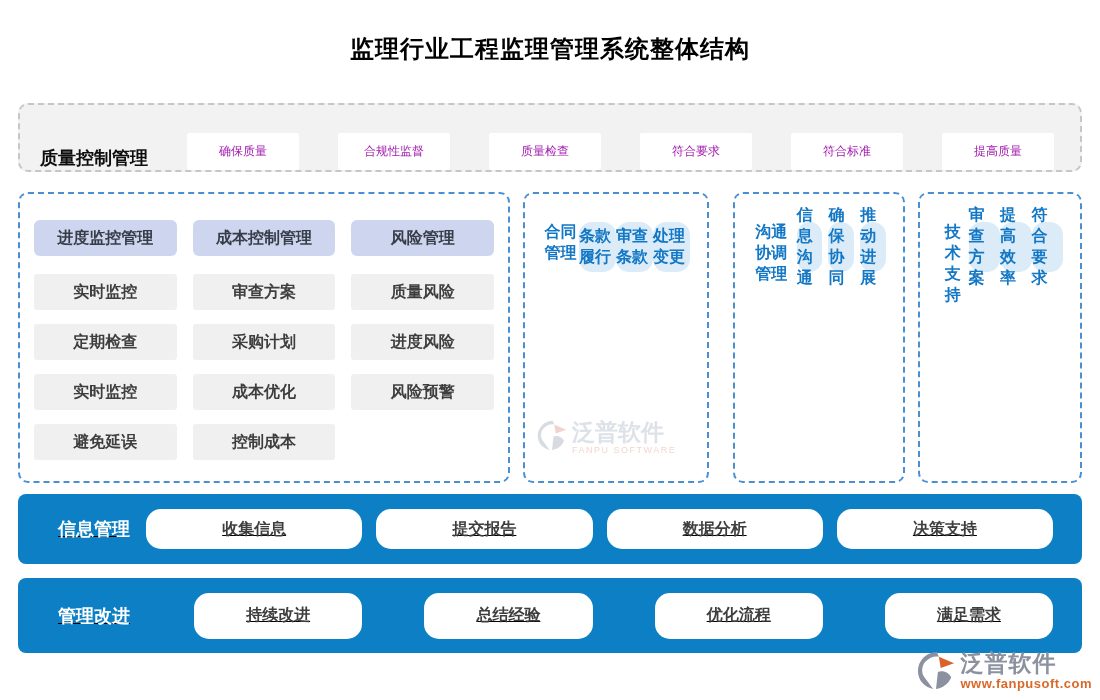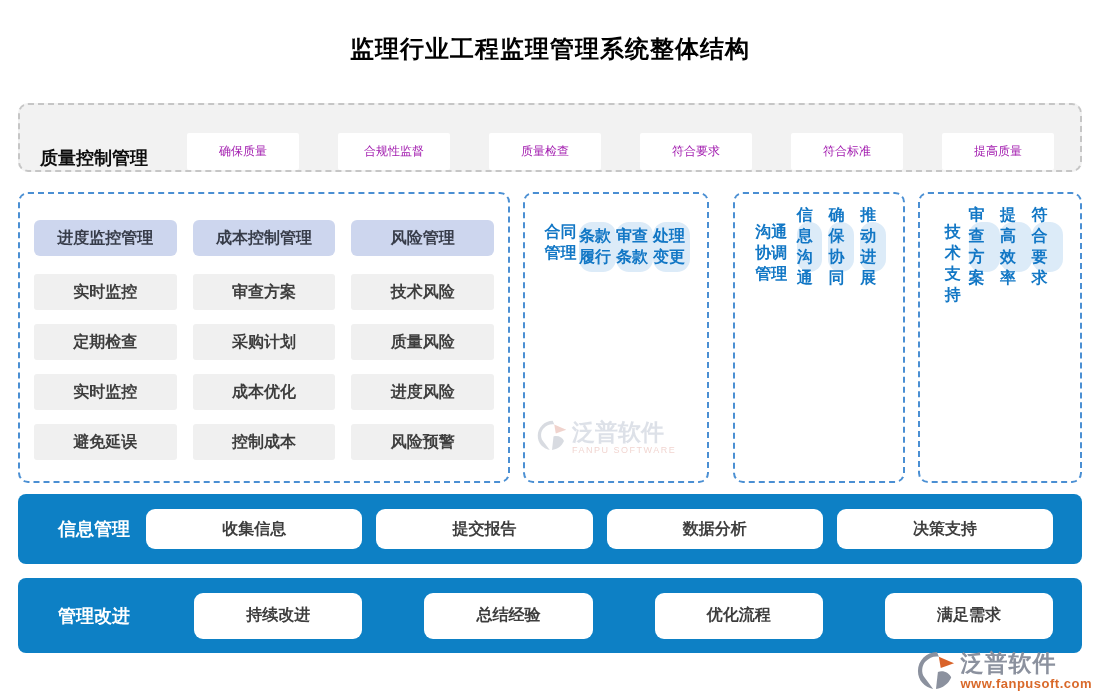--- a/index.html
+++ b/index.html
@@ -35,24 +35,24 @@
           display:flex;flex-direction:row;padding:28px 17px 0 17px;}
   .sp-b{left:523px;width:186px;} .sp-c{left:733px;width:172px;gap:6px;} .sp-d{left:918px;width:164px;}
   .shead{height:20px;margin-bottom:28px;text-align:center;
          font-size:16px;font-weight:bold;color:#1277c5;}
   .scell{height:50px;margin-bottom:13px;background:#dcebf8;border-radius:13px;
          display:flex;align-items:center;justify-content:center;
          font-size:16px;font-weight:bold;color:#1277c5;}
 
   
   .bar{position:absolute;left:18px;width:1064px;box-sizing:border-box;background:#0d80c5;
-       border-radius:8px;display:flex;align-items:center;gap:14px;padding:0 29px 0 40px;}
+       border-radius:8px;display:flex;align-items:center;gap:14px;padding:0 29px 0 40px;text-decoration:underline;}
   .bar1{top:494px;height:70px;} .bar2{top:578px;height:75px;}
   .blabel{width:74px;flex:none;font-size:18px;font-weight:bold;color:#fff;white-space:nowrap;}
-  .wbtn{flex:1;background:#fff;border-radius:9px;display:flex;align-items:center;justify-content:center;
+  .wbtn{flex:1;background:#fff;border-radius:15px;display:flex;align-items:center;justify-content:center;
         font-size:16px;font-weight:bold;color:#3e3e3e;}
   .bar1 .wbtn{height:40px;} .bar2 .wbtn{height:46px;margin-left:48px;}
 
   
   .wmark{position:absolute;left:537px;top:420px;opacity:.55;display:flex;gap:5px;align-items:flex-start;}
   .wm-name{font-size:23px;font-weight:bold;color:#c2c9d6;line-height:24px;}
   .wm-sub{font-size:9px;color:#e6b3ab;letter-spacing:1.5px;margin-top:1px;}
 
   
   .brand{position:absolute;right:8px;top:651px;display:flex;gap:5px;align-items:flex-start;}
@@ -86,21 +86,20 @@
     </div>
     <div class="mcol">
       <div class="mhead">成本控制管理</div>
       <div class="mcell">审查方案</div>
       <div class="mcell">采购计划</div>
       <div class="mcell">成本优化</div>
       <div class="mcell">控制成本</div>
     </div>
     <div class="mcol">
       <div class="mhead">风险管理</div>
-      <div class="mcell">技术风险</div>
       <div class="mcell">质量风险</div>
       <div class="mcell">进度风险</div>
       <div class="mcell">风险预警</div>
     </div>
   </div>
 
   <div class="spanel sp-b">
     <div class="shead">合同管理</div>
     <div class="scell">条款履行</div>
     <div class="scell">审查条款</div>

